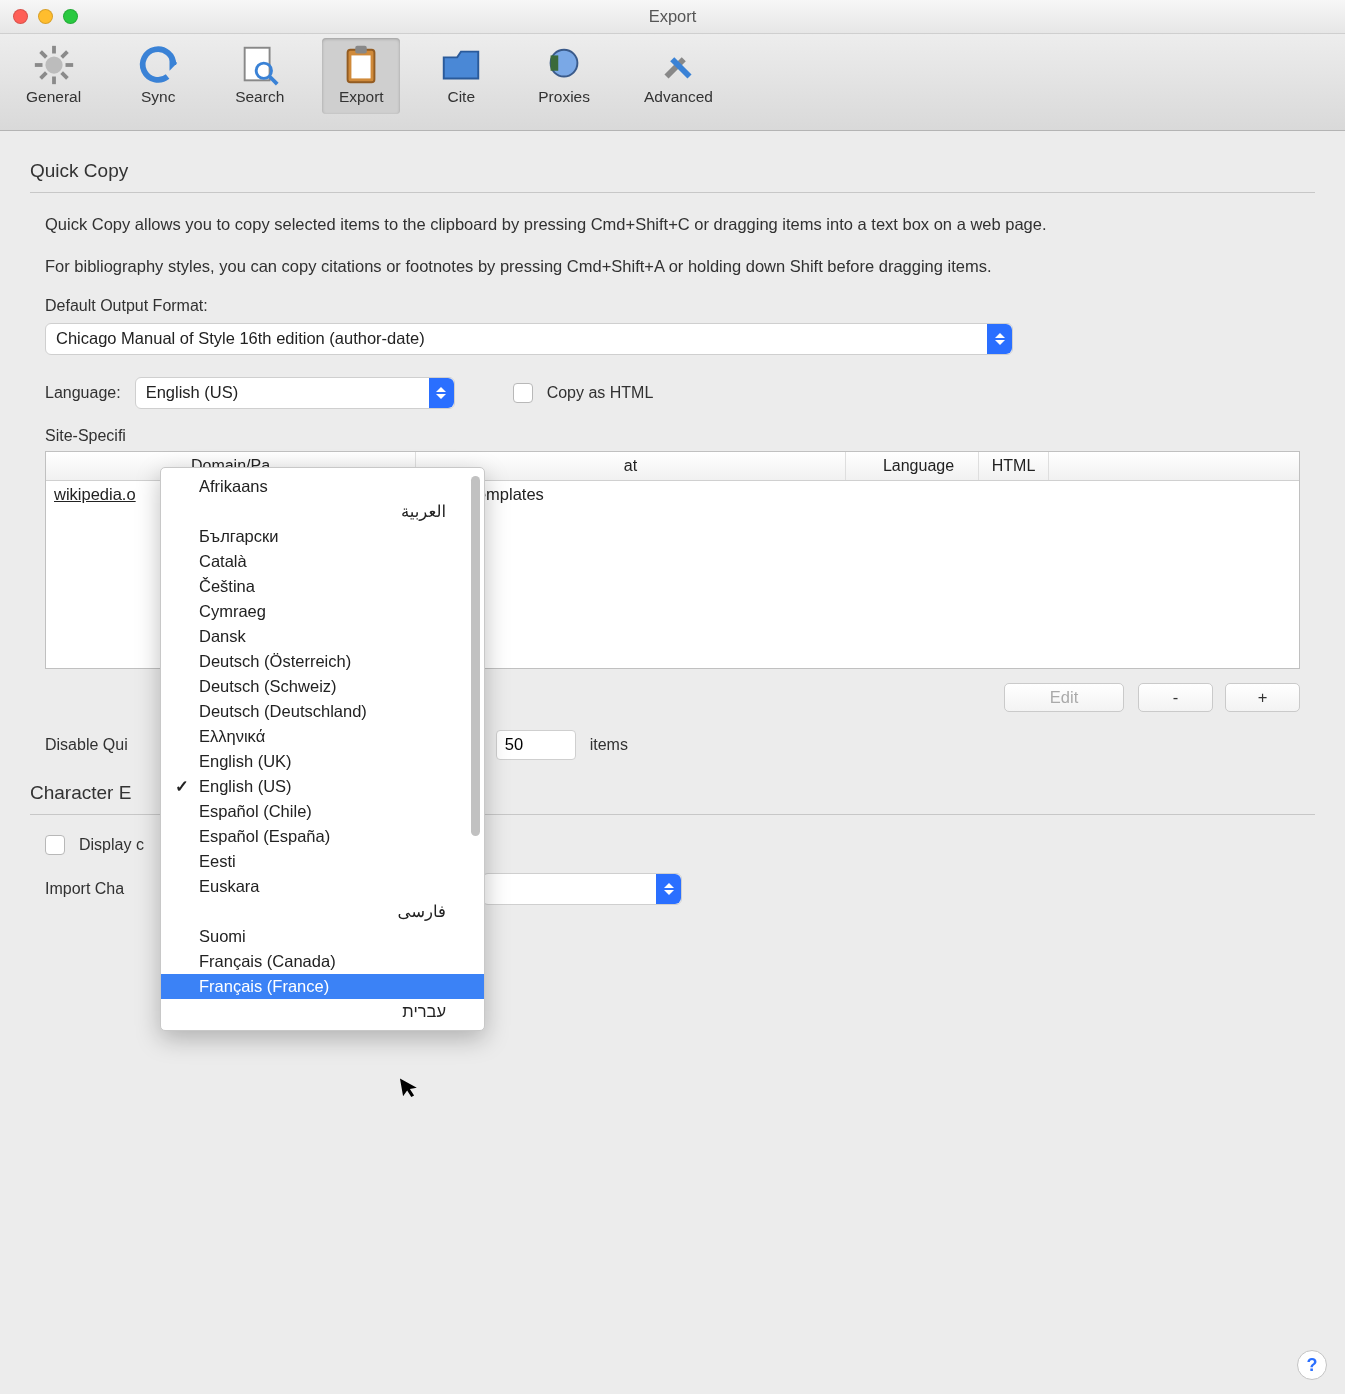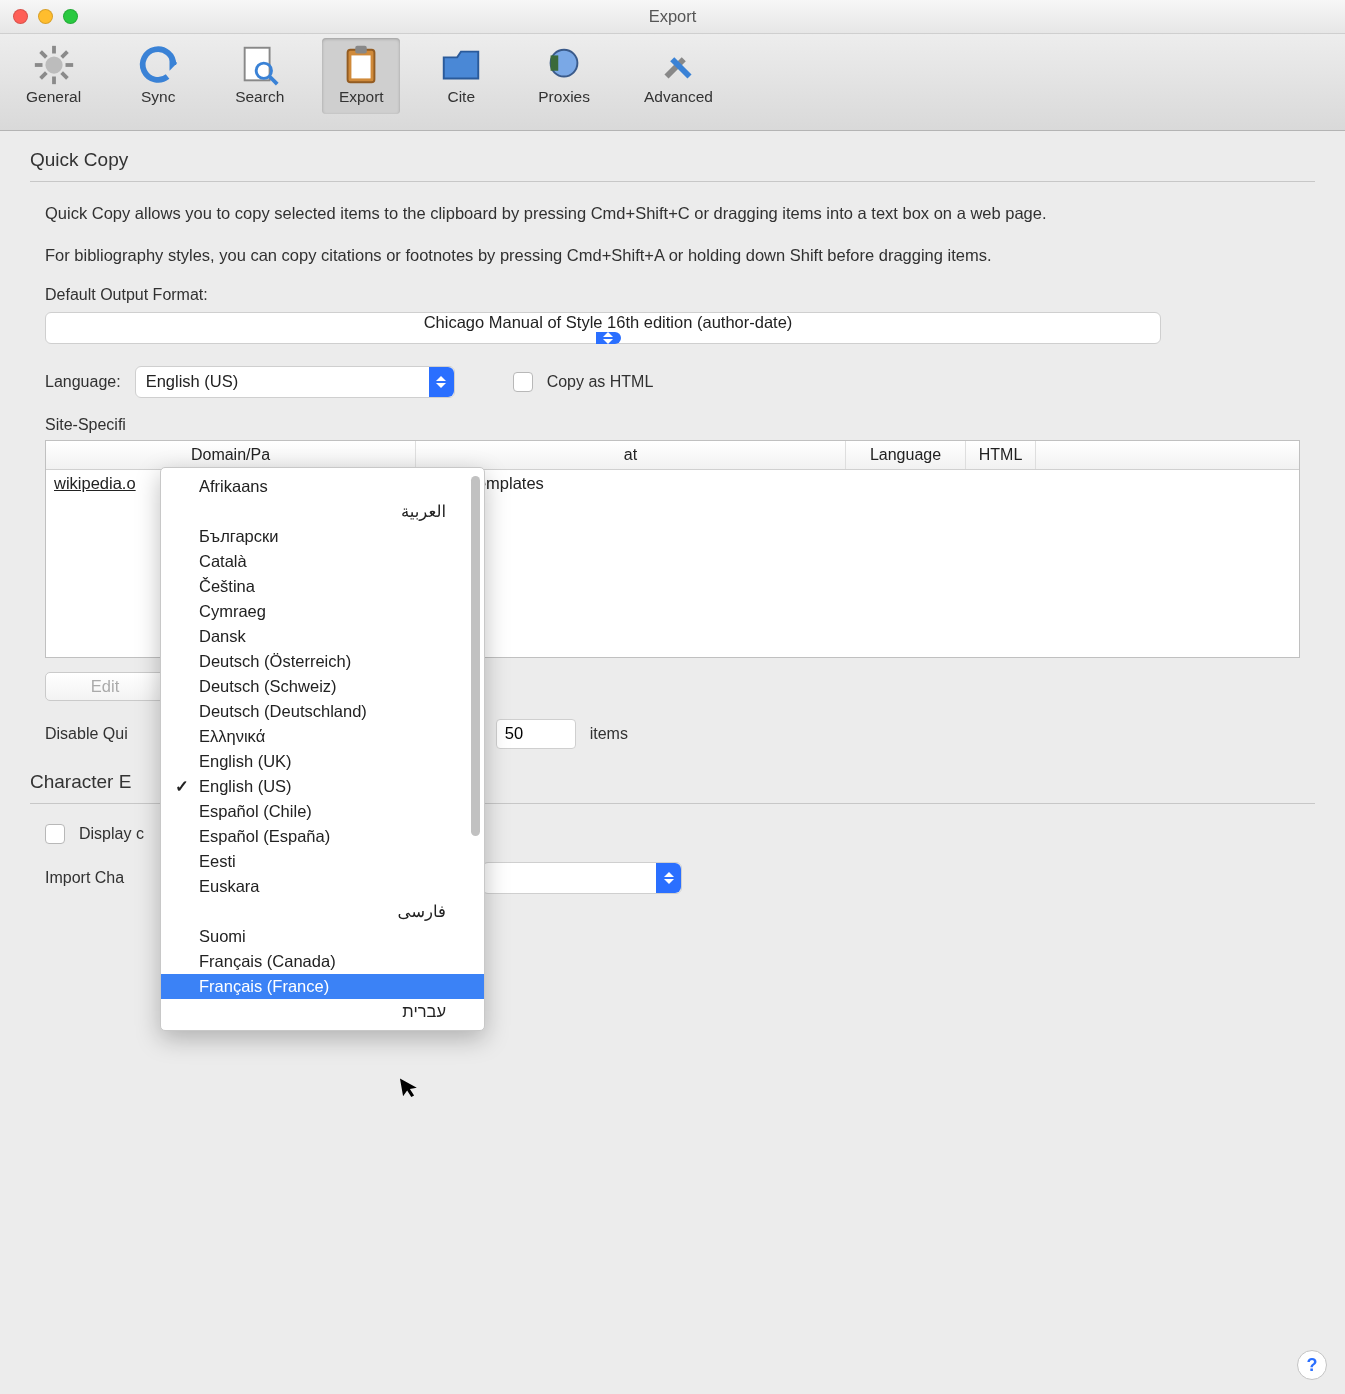--- a/index.html
+++ b/index.html
@@ -40,21 +40,21 @@
   display:flex; flex-direction:column; align-items:center;
   padding:4px 16px 8px;
   font-size:15.5px; color:#333;
   border-radius:4px;
 }
 .tool.selected { background:#cfcfcf; box-shadow: inset 0 1px 3px rgba(0,0,0,.25); }
 .tool svg { width:46px; height:46px; }
 
 
 .content { padding: 18px 30px; }
-.section-heading { font-size:19px; color:#333; margin-bottom:6px; padding-bottom:4px; }
+.section-heading { font-size:19px; color:#333; margin-bottom:6px; padding-bottom:4px;margin-top:11px; }
 .rule { border:none; border-bottom:1px solid #c7c7c7; margin-bottom:20px; }
 .paragraph { font-size:16.5px; color:#313131; line-height:1.45; margin: 4px 15px 18px 15px; }
 
 .row { display:flex; align-items:center; gap:14px; margin: 6px 15px 18px 15px; }
 .label { font-size:16px; color:#313131; }
 
 
 .select {
   display:flex; align-items:center; justify-content:space-between;
   background:#fff; border:1px solid #cfcfcf; border-radius:6px;
@@ -66,47 +66,47 @@
   border-radius: 0 6px 6px 0;
   display:flex; flex-direction:column; align-items:center; justify-content:center;
   gap:2px;
 }
 .select .sel-arrows::before,.select .sel-arrows::after{
   content:""; width:0;height:0;border-left:5px solid transparent;border-right:5px solid transparent;
 }
 .select .sel-arrows::before{border-bottom:5px solid #fff;}
 .select .sel-arrows::after{border-top:5px solid #fff;}
 
-.select.full { width: 1116px; margin-left:15px; margin-bottom:22px;flex-direction:column; }
+.select.full { width: 968px; margin-left:15px; margin-bottom:22px; }
 .select.small { width: 320px; }
 
 .checkbox { width:20px; height:20px; border:1px solid #b8b8b8; border-radius:4px; background:#fff; }
 
 
 .table {
   border:1px solid #c0c0c0; background:#fff; margin: 6px 15px 0 15px;
 }
 .thead { display:flex; background:linear-gradient(#fff,#f1f1f1); border-bottom:1px solid #d0d0d0; }
 .th { padding:5px 8px; font-size:16px; border-right:1px solid #dedede;text-align:center; }
 .th:nth-child(1){width:370px;} .th:nth-child(2){width:430px;}
-.th:nth-child(3){width:120px;} .th:nth-child(4){width:70px;}
+.th:nth-child(3){width:120px;margin-left:13px;} .th:nth-child(4){width:70px;}
 .trow { display:flex; }
 .td { padding:4px 8px; font-size:16.5px; }
 .td:nth-child(1){width:370px;text-decoration:underline;} .td:nth-child(2){width:430px;}
 .td:nth-child(3){width:120px;} .td:nth-child(4){width:70px;}
 
 
 .btn {
   background:linear-gradient(#ffffff,#f3f3f3);
   border:1px solid #cacaca; border-radius:5px;
   padding:4px 16px; font-size:16.5px; color:#333;
   min-width:120px; text-align:center;
 }
 .btn.small{min-width:75px;}
-.btn-row { display:flex; gap:14px; margin: 14px 15px 18px 15px; justify-content:flex-start; }
+.btn-row { display:flex; gap:14px; margin: 14px 15px 18px 15px; justify-content:flex-end; }
 .btn-row .right { display:flex; gap:12px; }
 
 .num-input{
   width:80px; height:30px; border:1px solid #cfcfcf; border-radius:4px;
   background:#fff; padding:4px 8px; font-size:16.5px;
 }
 
 
 .dropdown {
   position:absolute; left:160px; top:467px; width:325px;

